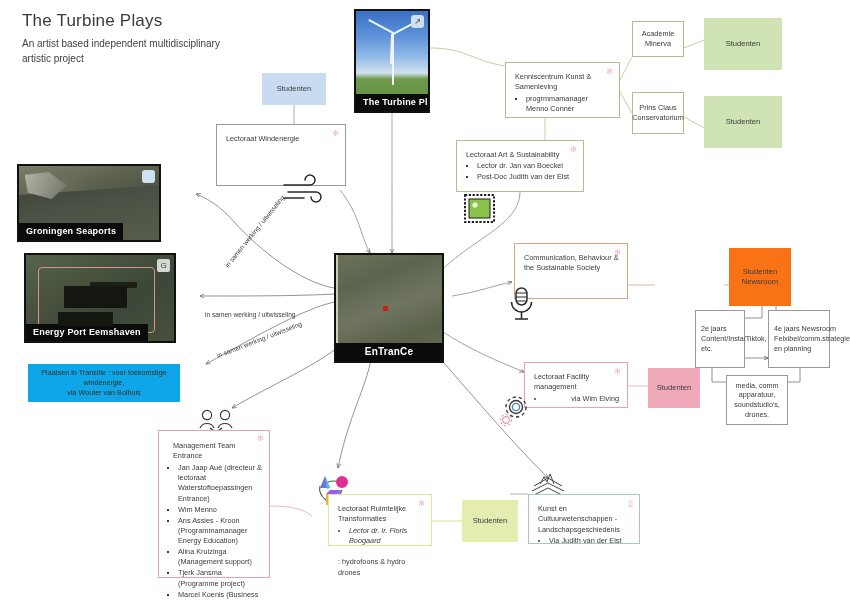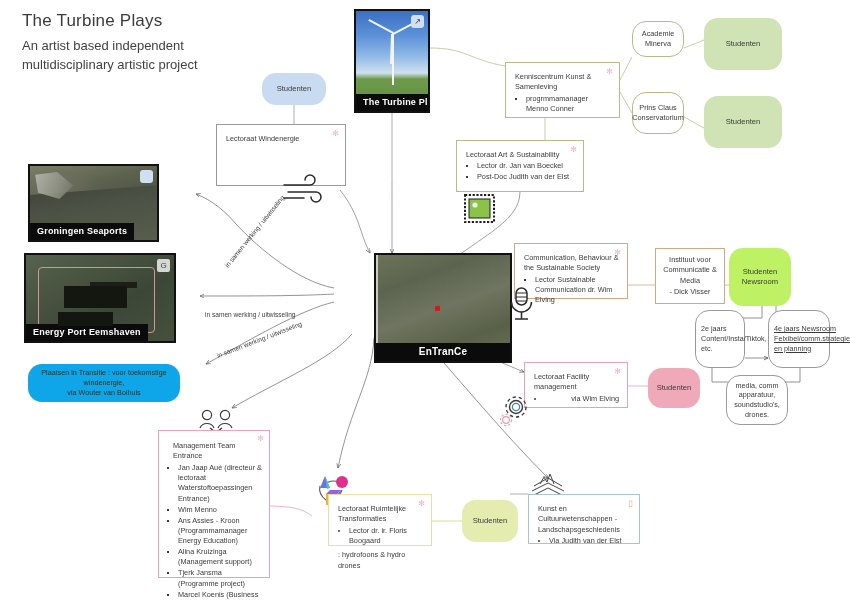--- a/index.html
+++ b/index.html
@@ -33,21 +33,21 @@
     box-sizing: border-box;
   }
   
   .doc-title {
     font-size: 17px;
     color: #3b3b3b;
     font-weight: 400;
     letter-spacing: .2px;
   }
   .doc-sub {
-    font-size: 13px;
+    font-size: 10px;
     color: #3f3f3f;
     line-height: 1.45;
   }
   
   .box {
     border: 1px solid #999;
     background: #ffffff;
     font-size: 7.3px;
     line-height: 1.42;
     padding: 9px 8px 7px 9px;
@@ -55,45 +55,44 @@
   }
   .box .hd { margin: 0 0 1px 0; }
   .box ul {
     margin: 1px 0 0 0;
     padding-left: 11px;
     list-style: square;
   }
   .box ul li { margin: 0 0 0.5px 0; }
   .box ul.dash { list-style: none; padding-left: 6px; }
   .box ul.dash li:before { content: "- "; }
-  .box .tail { margin-top: 4px; }
+  .box .tail { margin-top: 11px; }
 
   .olive   { border-color: #b3bd8a; }
   .tan     { border-color: #d2a882; }
   .pinkbd  { border-color: #e8a0bb; }
   .teal    { border-color: #a9c6c6; }
   .grey    { border-color: #9a9a9a; }
 
   
   .fill {
     display: flex;
     align-items: center;
     justify-content: center;
     text-align: center;
     font-size: 7.6px;
     color: #3a3a3a;
     padding: 3px;
     box-sizing: border-box;
     line-height: 1.35;
-    border-radius: 14px;
   }
   .fill-blue   { background: #c8dbf0; }
   .fill-green  { background: #cfe3b4; }
   .fill-green2 { background: #0ea5e9; color:#32321f; }
-  .fill-orange { background: #bef264; }
+  .fill-orange { background: #f97316; }
   .fill-pink   { background: #efa9b8; }
   .fill-lime   { background: #e5ecb0; }
 
   
   .photo {
     position: absolute;
     border: 2px solid #111;
     box-sizing: border-box;
     overflow: hidden;
   }
@@ -279,31 +278,31 @@
 
   <div class="photo ph-turb" style="left:354px; top:9px; width:76px; height:104px;">
     <div style="position:absolute;left:36px;top:22px;width:2px;height:52px;background:#f4f7fa;"></div>
     <div style="position:absolute;left:37px;top:22px;width:30px;height:2px;background:#eef3f8;transform-origin:0 0;transform:rotate(-28deg);"></div>
     <div style="position:absolute;left:37px;top:23px;width:30px;height:2px;background:#eef3f8;transform-origin:0 0;transform:rotate(92deg);"></div>
     <div style="position:absolute;left:37px;top:23px;width:28px;height:2px;background:#eef3f8;transform-origin:0 0;transform:rotate(208deg);"></div>
     <div class="map-badge blue">↗</div>
     <div class="cap" style="width:100%;text-align:center;box-sizing:border-box;">The Turbine Plays</div>
   </div>
 
-  <div class="photo ph-sea" style="left:28px; top:164px; width:131px; height:78px;text-decoration:underline;">
+  <div class="photo ph-sea" style="left:17px; top:164px; width:144px; height:78px;text-decoration:underline;">
     <div class="map-badge blue"></div>
     <div class="cap">Groningen Seaports</div>
   </div>
 
   <div class="photo ph-port" style="left:24px; top:253px; width:152px; height:90px;">
     <div class="map-badge">G</div>
     <div class="cap">Energy Port Eemshaven</div>
   </div>
 
-  <div class="photo ph-ent" style="left:334px; top:253px; width:138px; height:110px;margin-left:40px;">
+  <div class="photo ph-ent" style="left:334px; top:253px; width:110px; height:110px;">
     <div class="cap" style="width:100%;text-align:center;box-sizing:border-box;font-size:10px;">EnTranCe</div>
   </div>
 
   <div class="node fill fill-blue" style="left:262px; top:73px; width:64px; height:32px;">Studenten</div>
 
   <div class="node box grey" style="left:216px; top:124px; width:130px; height:62px;">
     <span class="spark" style="right:6px; top:5px;">✻</span>
     <div class="hd">Lectoraat Windenergie</div>
   </div>
 
@@ -341,46 +340,37 @@
 
   <svg class="icn" style="left:463px; top:193px;" width="34" height="32">
     <rect x="2" y="2" width="29" height="27" fill="#ffffff" stroke="#1d1d1d" stroke-width="2" stroke-dasharray="2.2 1.6"></rect>
     <rect x="6" y="6" width="21" height="19" fill="#8bc34a" stroke="#1d1d1d" stroke-width="1"></rect>
     <circle cx="12" cy="12" r="2.6" fill="#eef6df"></circle>
   </svg>
 
   <div class="node box tan" style="left:514px; top:243px; width:114px; height:56px;">
     <span class="spark" style="right:6px; top:5px;">✻</span>
     <div class="hd">Communication, Behaviour &amp; the Sustainable Society</div>
-    <ul>
-      <li>Lector Sustainable Communication dr. Wim Elving</li>
-    </ul>
   </div>
 
   <svg class="icn" style="left:505px; top:285px;" width="34" height="38">
     <g fill="none" stroke="#2b2b2b" stroke-width="1.5">
       <rect x="11" y="3" width="11" height="17" rx="5.5" fill="#fff"></rect>
       <path d="M11 8h11M11 12h11M11 16h11" stroke-width="1"></path>
       <path d="M6.5 17a10,10 0 0,0 20,0"></path>
       <path d="M16.5 27v7M10 34h13"></path>
     </g>
   </svg>
 
-  <div class="node box tan" style="left:655px; top:248px; width:70px; height:56px; padding:6px 5px; text-align:center;">
-    <div class="hd">Instituut voor Communicatie &amp; Media</div>
-    <ul class="dash" style="padding-left:0; text-align:center;">
-      <li>Dick Visser</li>
-    </ul>
-  </div>
 
   <div class="node fill fill-orange" style="left:729px; top:248px; width:62px; height:58px;">Studenten Newsroom</div>
 
   <div class="node box grey fill" style="left:695px; top:310px; width:50px; height:58px; display:flex; align-items:center; justify-content:flex-start; text-align:left; font-size:7.2px; padding:4px 5px;">2e jaars Content/Insta/Tiktok, etc.</div>
 
-  <div class="node box grey fill" style="left:768px; top:310px; width:62px; height:58px; display:flex; align-items:center; justify-content:flex-start; text-align:left; font-size:7.2px; padding:4px 5px;text-decoration:underline;">4e jaars Newsroom Felxibel/comm.strategie en planning</div>
+  <div class="node box grey fill" style="left:768px; top:310px; width:62px; height:58px; display:flex; align-items:center; justify-content:flex-start; text-align:left; font-size:7.2px; padding:4px 5px;">4e jaars Newsroom Felxibel/comm.strategie en planning</div>
 
   <div class="node box grey fill" style="left:726px; top:375px; width:62px; height:50px; display:flex; align-items:center; justify-content:center; text-align:center; font-size:7.2px; padding:4px;">media, comm apparatuur, soundstudio's, drones.</div>
 
   <div class="node fill fill-pink" style="left:648px; top:368px; width:52px; height:40px;">Studenten</div>
 
   <div class="node box pinkbd" style="left:524px; top:362px; width:104px; height:46px;">
     <span class="spark" style="right:6px; top:5px;">✻</span>
     <div class="hd">Lectoraat Facility management</div>
     <ul style="list-style:disc;text-align:right;">
       <li>via Wim Elving</li>
@@ -435,21 +425,21 @@
     <path d="M13,10 L18,22 L15,23 Z" fill="#46c2d6"></path>
     <circle cx="30" cy="16" r="6" fill="#e0308f"></circle>
     <rect x="14" y="28" width="11" height="11" fill="#f2b134"></rect>
     <path d="M14,28 L18,24 L29,24 L25,28 Z" fill="#9b5de5"></path>
     <path d="M25,28 L29,24 L29,35 L25,39 Z" fill="#6b74d8"></path>
   </svg>
 
   <div class="node box lime-bd" style="left:328px; top:494px; width:104px; height:52px; border-color:#dfe4a0;">
     <span class="spark" style="right:6px; top:5px;">✻</span>
     <div class="hd">Lectoraat Ruimtelijke Transformaties</div>
-    <ul style="list-style:disc;">
+    <ul style="list-style:disc;font-style:italic;">
       <li>Lector dr. ir. Floris Boogaard</li>
     </ul>
     <div class="tail">: hydrofoons &amp; hydro drones</div>
   </div>
 
   <div class="node fill fill-lime" style="left:462px; top:500px; width:56px; height:42px;">Studenten</div>
 
   <svg class="icn" style="left:528px; top:470px;" width="42" height="36">
     <g fill="none" stroke="#444" stroke-width="1">
       <path d="M4,26 L20,18 L36,26 L20,34 Z"></path>

